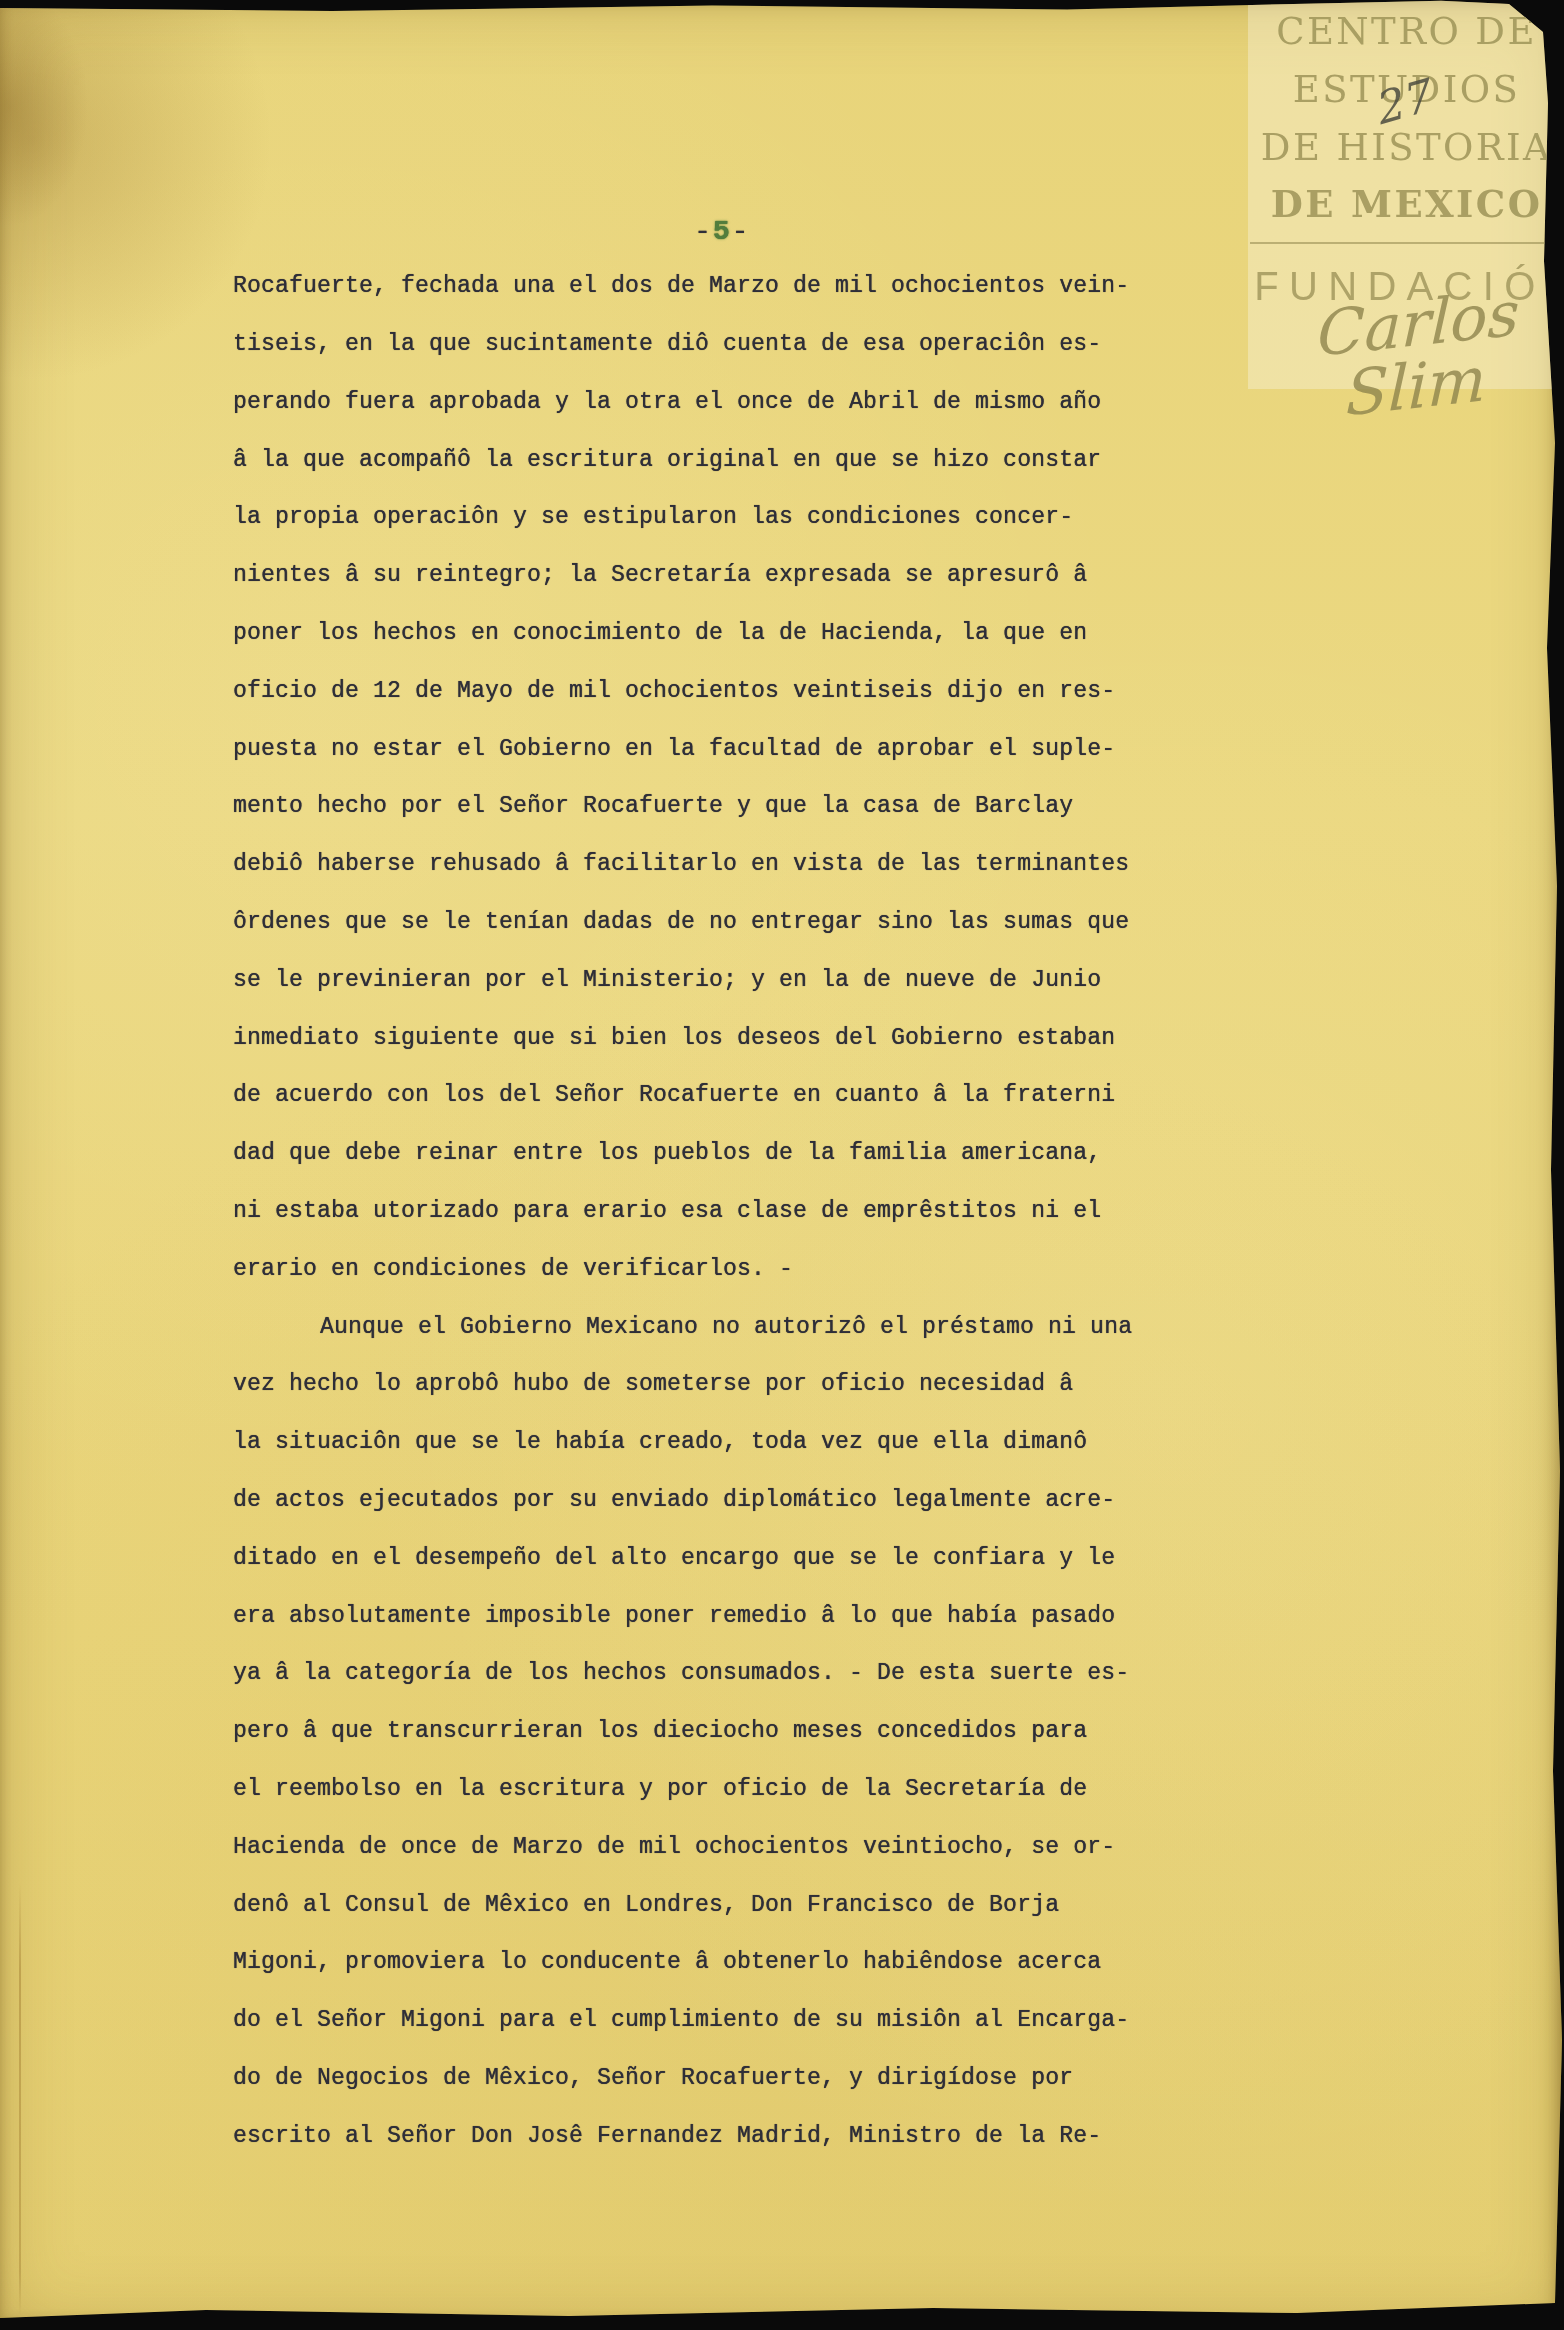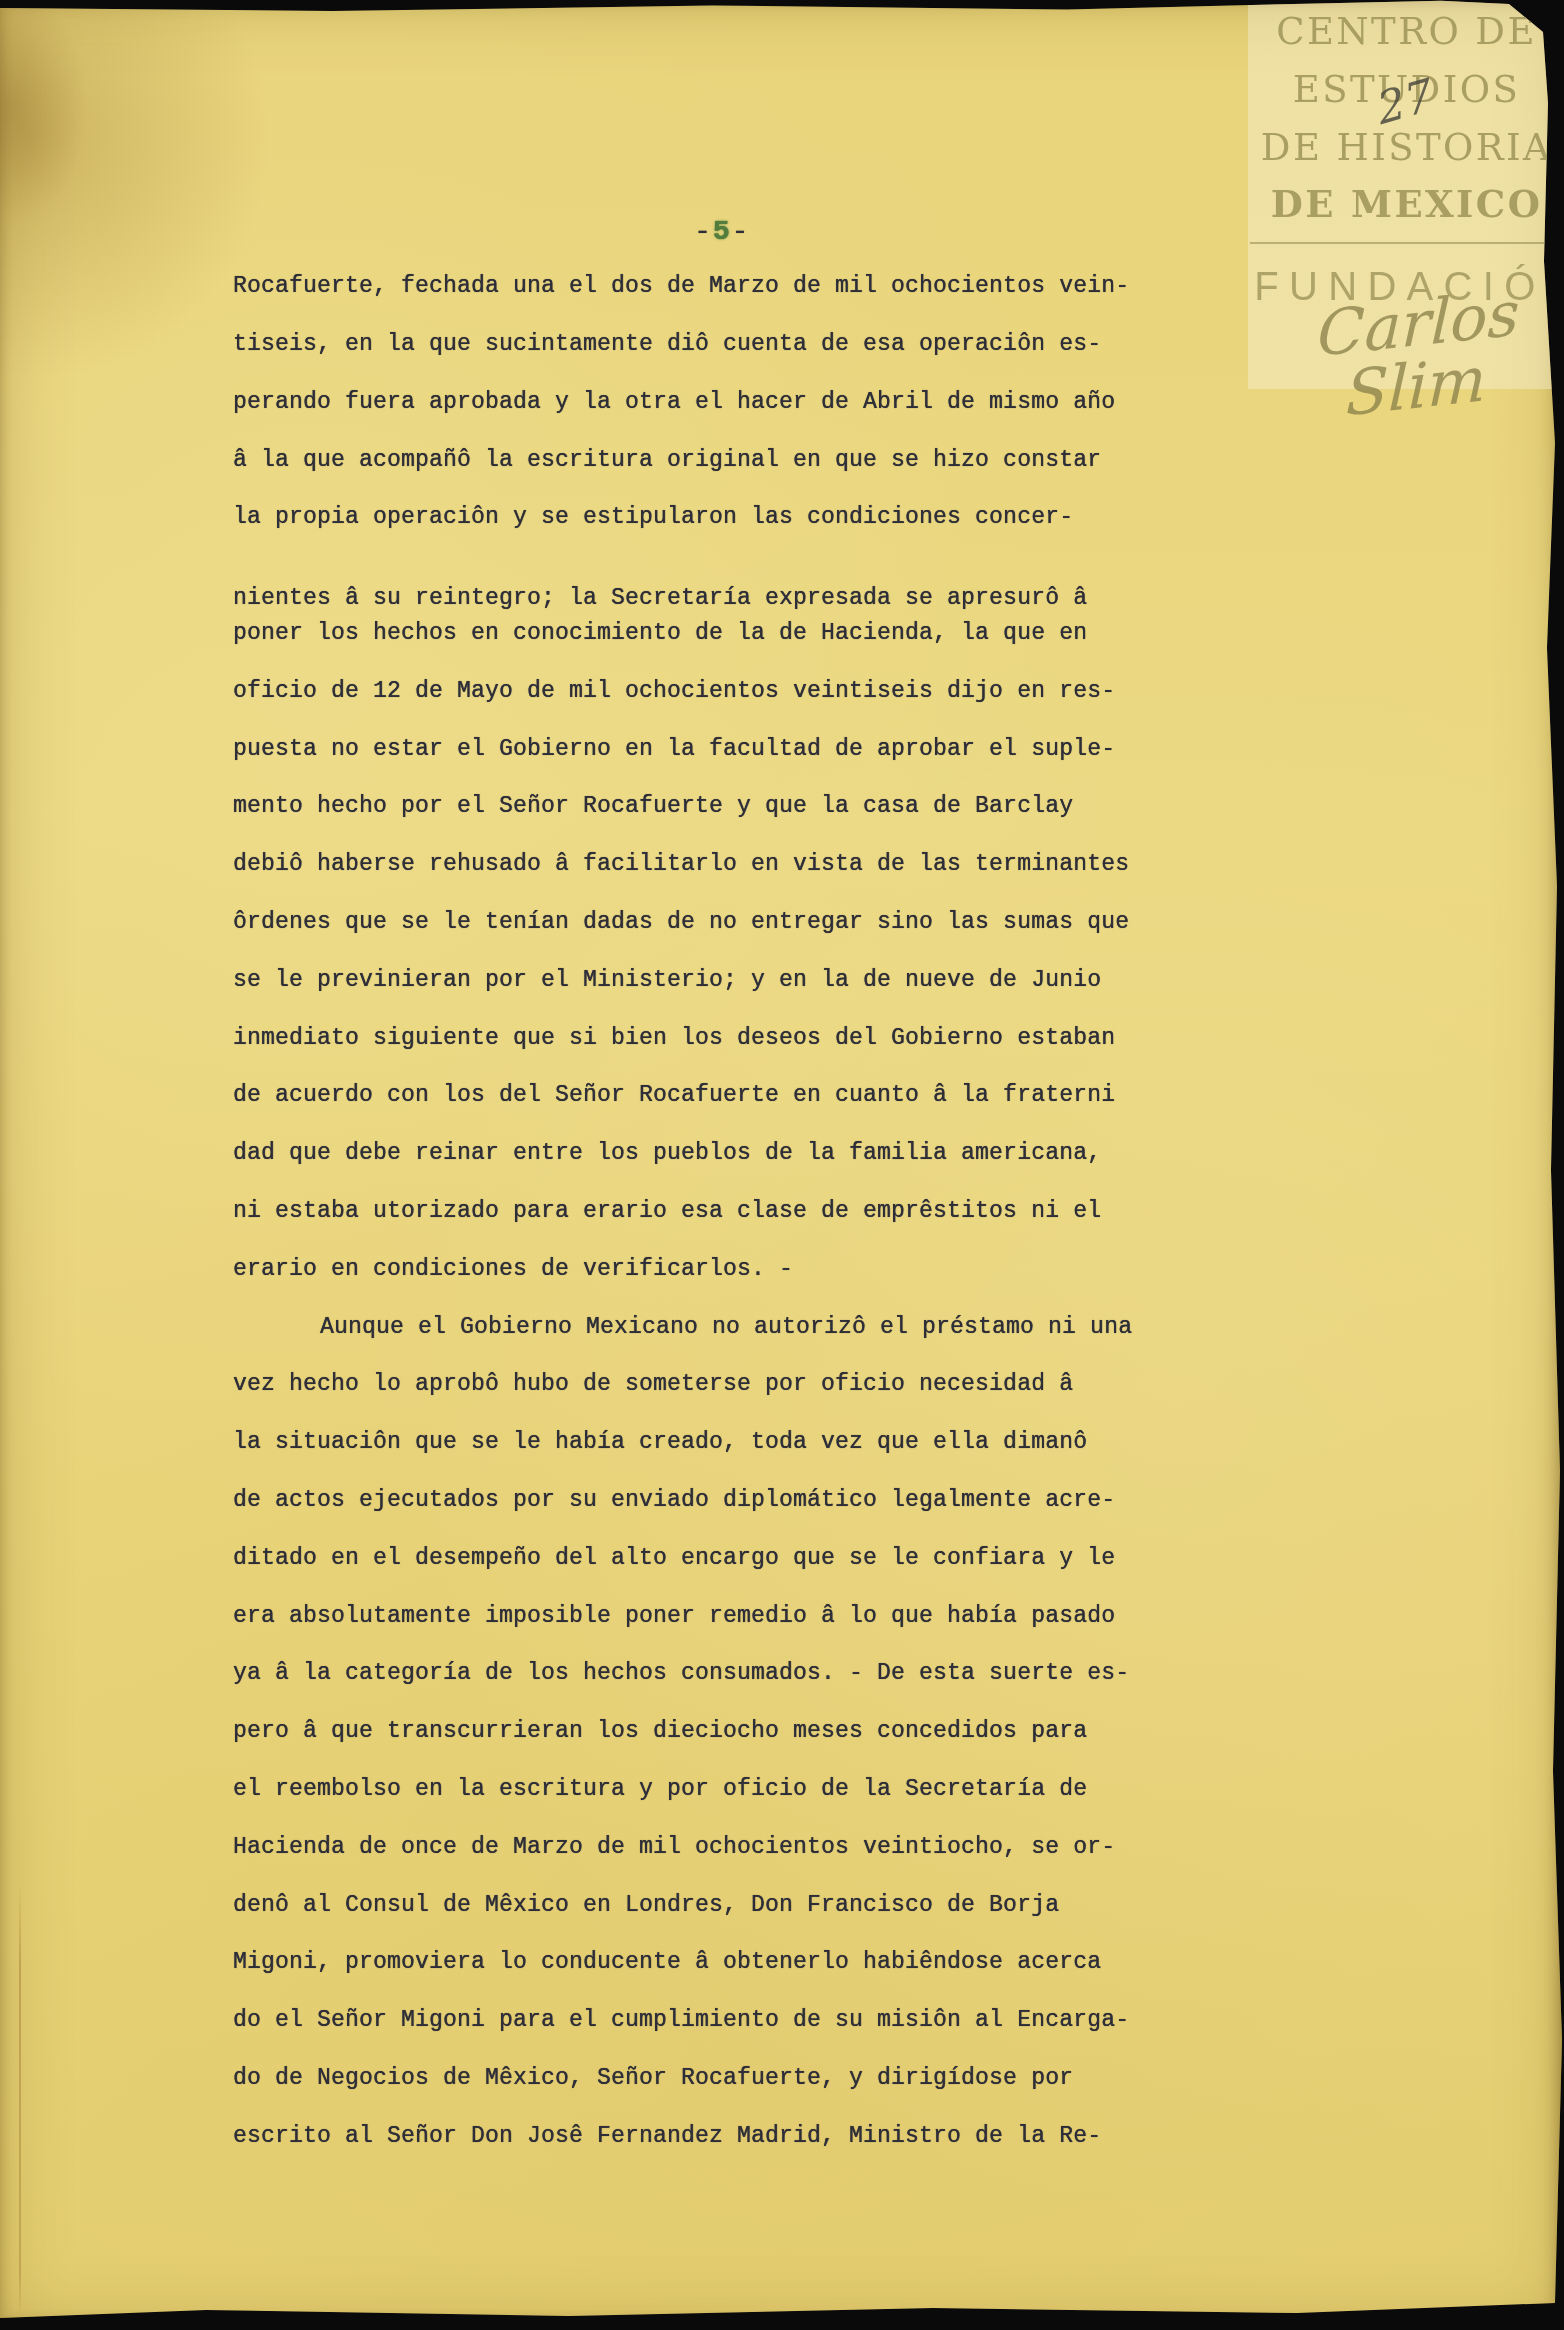--- a/index.html
+++ b/index.html
@@ -60,24 +60,24 @@
 
 <div class="stage">
   <div class="paper">
     <div class="stain"></div>
 
     <div class="page-number"><span class="pn-dash">-</span><span class="pn-num">5</span><span class="pn-dash">-</span></div>
 
     <div class="lines" id="typed-lines">
         <div class="typed-line" style="top: 275px;">Rocafuerte, fechada una el dos de Marzo de mil ochocientos vein-</div>
         <div class="typed-line" style="top: 333px;">tiseis, en la que sucintamente diô cuenta de esa operaciôn es-</div>
-        <div class="typed-line" style="top: 391px;">perando fuera aprobada y la otra el hacer de Abril de mismo año</div>
+        <div class="typed-line" style="top: 391px;">perando fuera aprobada y la otra el once de Abril de mismo año</div>
         <div class="typed-line" style="top: 449px;">â la que acompañô la escritura original en que se hizo constar</div>
         <div class="typed-line" style="top: 506px;">la propia operaciôn y se estipularon las condiciones concer-</div>
-        <div class="typed-line" style="top: 564px; margin-top: 23px;">nientes â su reintegro; la Secretaría expresada se apresurô â</div>
+        <div class="typed-line" style="top: 564px;">nientes â su reintegro; la Secretaría expresada se apresurô â</div>
         <div class="typed-line" style="top: 622px;">poner los hechos en conocimiento de la de Hacienda, la que en</div>
         <div class="typed-line" style="top: 680px;">oficio de 12 de Mayo de mil ochocientos veintiseis dijo en res-</div>
         <div class="typed-line" style="top: 738px;">puesta no estar el Gobierno en la facultad de aprobar el suple-</div>
         <div class="typed-line" style="top: 795px;">mento hecho por el Señor Rocafuerte y que la casa de Barclay</div>
         <div class="typed-line" style="top: 853px;">debiô haberse rehusado â facilitarlo en vista de las terminantes</div>
         <div class="typed-line" style="top: 911px;">ôrdenes que se le tenían dadas de no entregar sino las sumas que</div>
         <div class="typed-line" style="top: 969px;">se le previnieran por el Ministerio; y en la de nueve de Junio</div>
         <div class="typed-line" style="top: 1027px;">inmediato siguiente que si bien los deseos del Gobierno estaban</div>
         <div class="typed-line" style="top: 1084px;">de acuerdo con los del Señor Rocafuerte en cuanto â la fraterni</div>
         <div class="typed-line" style="top: 1142px;">dad que debe reinar entre los pueblos de la familia americana,</div>

